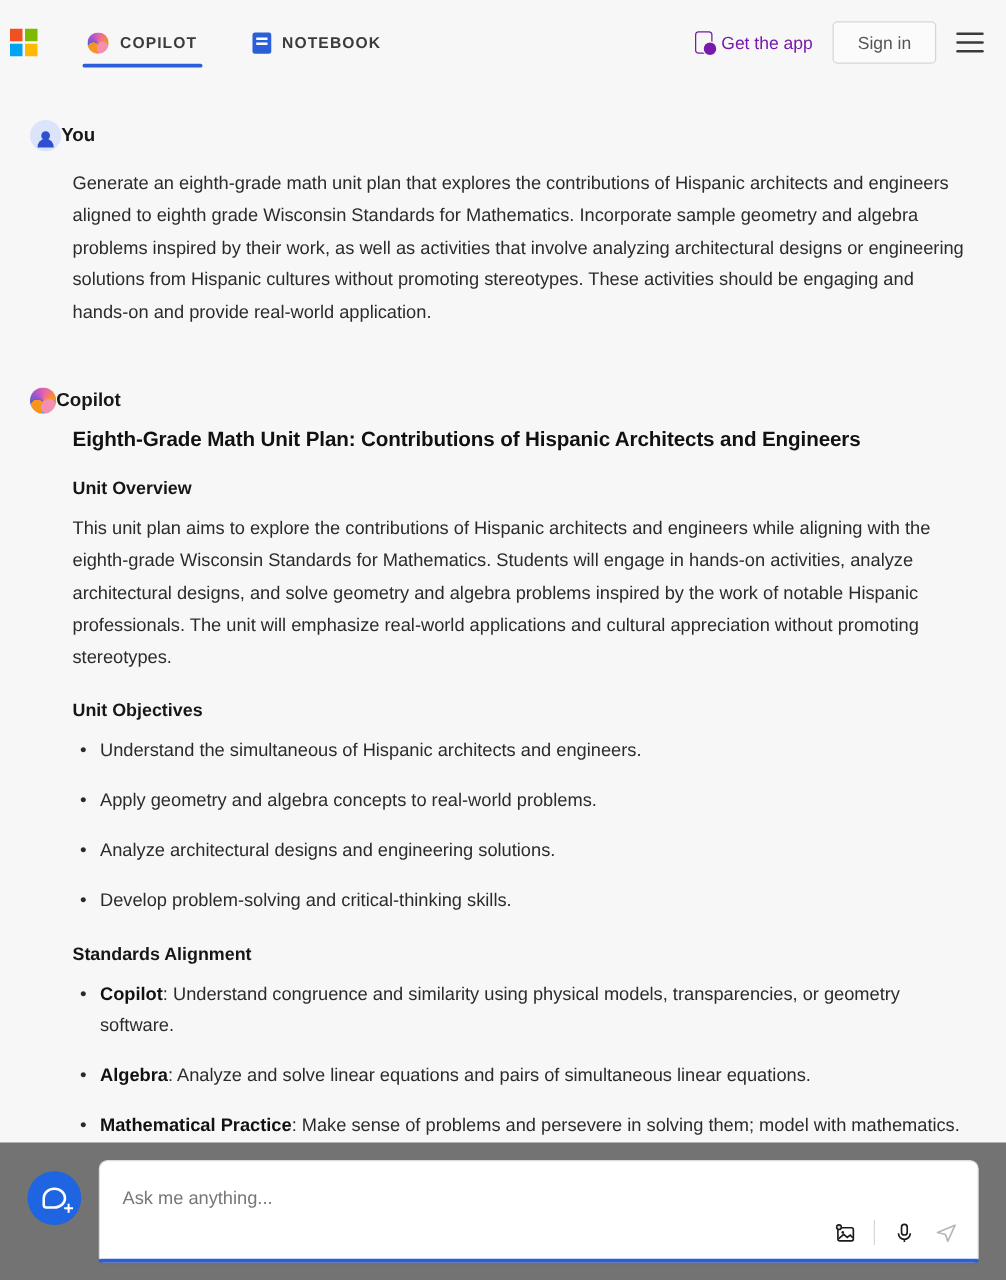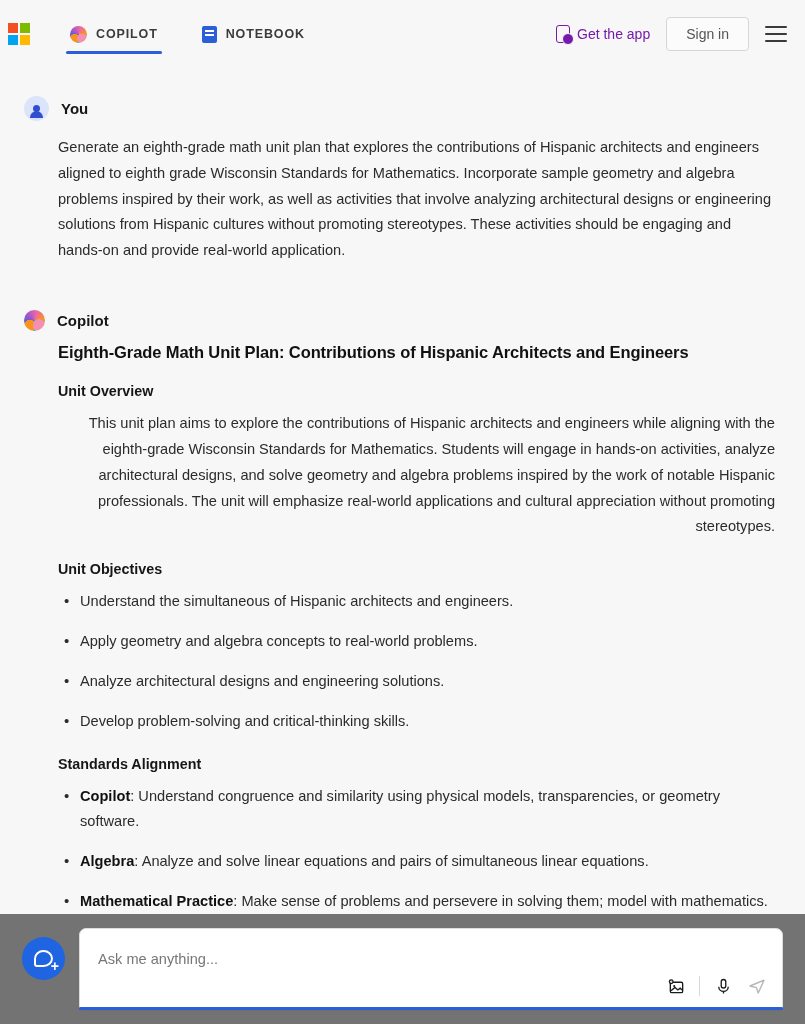--- a/index.html
+++ b/index.html
@@ -60,36 +60,36 @@
   .signin-btn { font-size: 14px; color: #555; background: #fbfbfb;
                 border: 1px solid #d6d6d6; border-radius: 4px;
                 padding: 8px 19px; cursor: pointer; font-family: inherit; }
   .hamburger { width: 22px; display: flex; flex-direction: column; gap: 5px;
                cursor: pointer; padding: 4px 0; }
   .hamburger span { display: block; height: 2px; background: #3a3a3a; border-radius: 1px; }
 
   
   .convo { padding: 28px 30px 0 24px; height: 852px; overflow: hidden; }
 
-  .msg-head { display: flex; align-items: center; gap: 12px; }
+  .msg-head { display: flex; align-items: center; }
   .avatar-you { width: 25px; height: 25px; border-radius: 50%; background: #dbe4fb;
                 display: flex; align-items: center; justify-content: center; flex: none; }
   .avatar-you .person-head { width: 7px; height: 7px; border-radius: 50%; background: #2f4fd0; }
   .avatar-you .person-body { position: absolute; margin-top: 12px; width: 13px; height: 7px;
                 border-radius: 7px 7px 0 0; background: #2f4fd0; }
   .msg-name { font-size: 15px; font-weight: 700; color: #171717; }
 
   .msg-body { margin: 14px 0 0 34px; font-size: 14.6px; line-height: 1.77; color: #2b2b2b; }
 
   .assistant { margin-top: 46px; }
   .ans { margin: 12px 0 0 34px; }
   .ans h1 { font-size: 16.5px; font-weight: 700; color: #111; margin-bottom: 20px;
             letter-spacing: -.1px; }
   .ans h2 { font-size: 14.3px; font-weight: 700; color: #161616; margin: 21px 0 12px; }
-  .ans p  { font-size: 14.6px; line-height: 1.77; color: #2b2b2b; text-align: right; }
+  .ans p  { font-size: 14.6px; line-height: 1.77; color: #2b2b2b; }
   .ans ul { list-style: none; margin: 4px 0 0; }
   .ans li { font-size: 14.6px; line-height: 1.77; color: #2b2b2b;
             position: relative; padding-left: 22px; margin-bottom: 14px; }
   .ans li::before { content: "•"; position: absolute; left: 6px; top: -1px;
             color: #2b2b2b; font-size: 15px; }
   .ans li b { font-weight: 700; color: #111; }
 
   
   .composer-wrap { position: absolute; left: 0; right: 0; bottom: 0;
      height: 110px; background: #737373;

